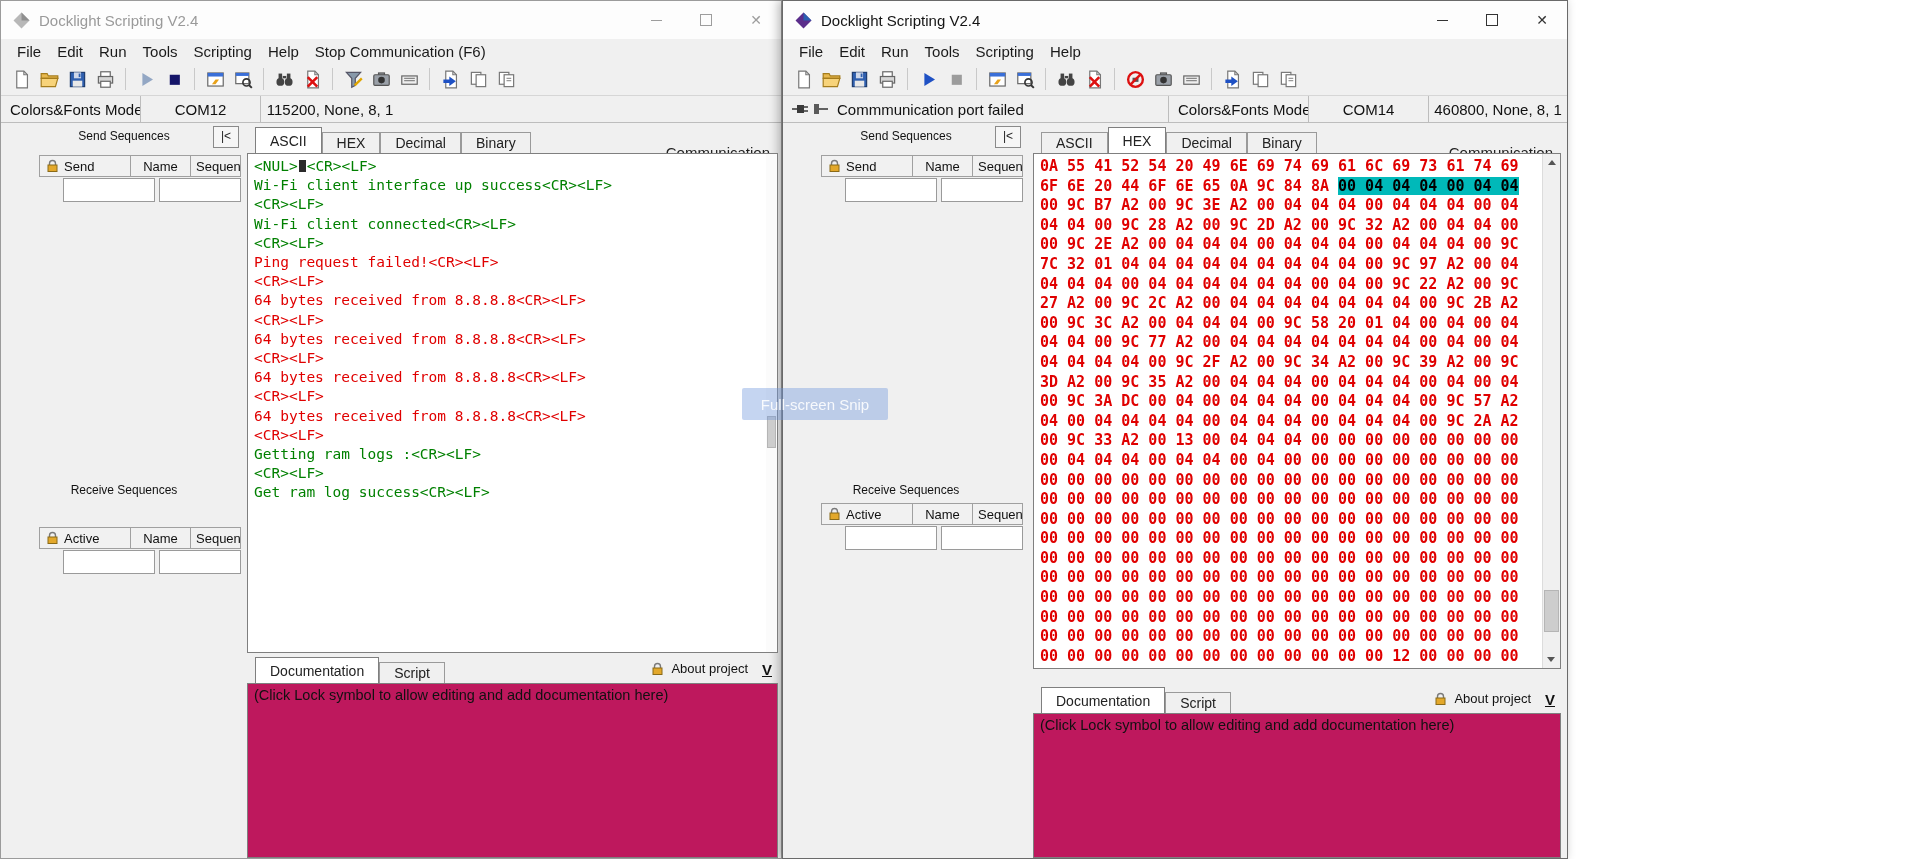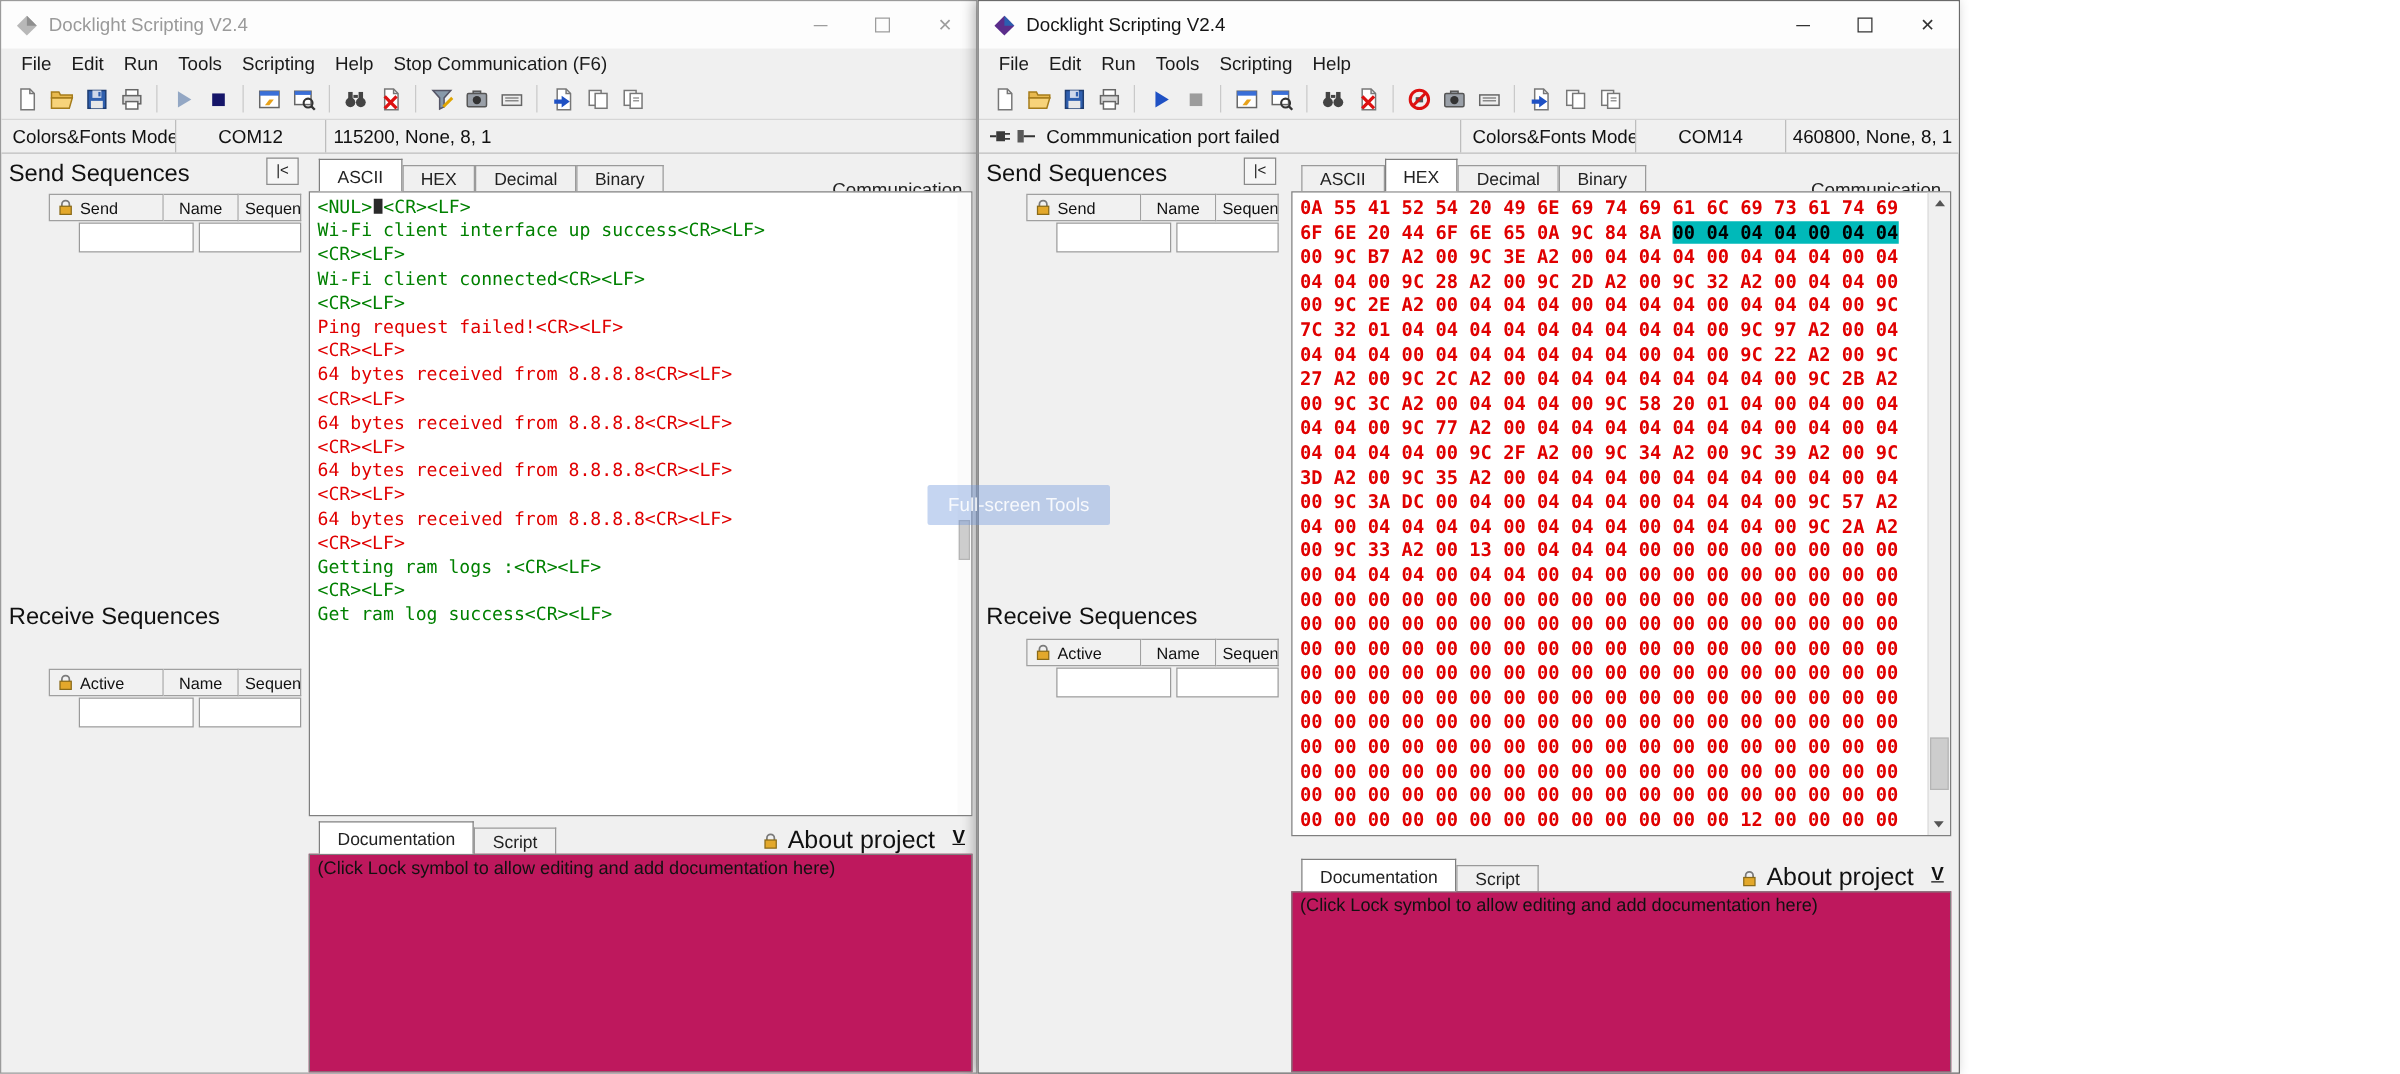--- a/index.html
+++ b/index.html
@@ -30,21 +30,21 @@
   .statusbar{position:absolute;top:94px;left:0;right:0;height:28px;display:flex;border-top:1px solid #d6d6d6;border-bottom:1px solid #bdbdbd;font-size:15px;color:#111;background:#f0f0f0;box-sizing:border-box;}
   .sb-seg{display:flex;align-items:center;padding:0 9px;border-right:1px solid #bdbdbd;box-sizing:border-box;overflow:hidden;white-space:nowrap;}
   .sb-port{flex:1;gap:9px;}
   .sb-mode{width:140px;}
   .sb-com{width:120px;justify-content:center;}
   .sb-params{width:138px;justify-content:center;border-right:none;}
 
   .body-area{position:absolute;top:122px;left:0;right:0;bottom:0;}
 
   .seq-col{position:absolute;left:6px;top:6px;width:234px;bottom:0;}
-  .panel-title{font-size:19px;color:#111;}
+  .panel-title{font-size:12px;color:#111;text-align:center;}
   .collapse-btn{position:absolute;right:2px;top:-3px;width:24px;height:20px;border:1px solid #8a8a8a;background:#f6f6f6;font-size:12px;text-align:center;line-height:18px;color:#222;}
   .seq-table{position:absolute;left:0;right:0;}
   .seq-head{display:flex;height:22px;padding-left:32px;}
   .seq-cell{background:#f1f1f1;border:1px solid #a0a0a0;border-left:none;box-sizing:border-box;font-size:13px;color:#111;display:flex;align-items:center;justify-content:center;gap:5px;overflow:hidden;white-space:nowrap;}
   .seq-cell:first-child{border-left:1px solid #a0a0a0;justify-content:flex-start;padding-left:6px;}
   .sc1{width:92px;}
   .sc2{width:60px;}
   .sc3{flex:1;justify-content:flex-start;padding-left:5px;}
   .seq-inputs{display:flex;height:24px;margin-top:1px;}
   .seq-sp{width:56px;}
@@ -75,21 +75,21 @@
   .vs-btn{height:17px;display:flex;align-items:center;justify-content:center;}
   .tri-up{width:0;height:0;border-left:4px solid transparent;border-right:4px solid transparent;border-bottom:5px solid #555;}
   .tri-dn{width:0;height:0;border-left:4px solid transparent;border-right:4px solid transparent;border-top:5px solid #555;position:absolute;bottom:6px;left:4px;}
   .vs-thumb{position:absolute;left:1px;right:1px;background:#cdcdcd;border:1px solid #b5b5b5;box-sizing:border-box;}
   .vscroll-slim{position:absolute;top:0;right:0;bottom:0;width:11px;background:#fbfbfb;}
   .vscroll-slim .vs-thumb{left:1px;right:1px;}
 
   .bottom-tabs{position:absolute;left:8px;height:26px;display:flex;align-items:flex-end;}
   #win-left .bottom-tabs{top:530px;}
   #win-right .bottom-tabs{top:560px;}
-  .about-row{position:absolute;right:30px;display:flex;align-items:center;gap:7px;font-size:20px;color:#111;}
+  .about-row{position:absolute;right:30px;display:flex;align-items:center;gap:7px;font-size:13px;color:#111;}
   #win-left .about-row{top:534px;}
   #win-right .about-row{top:564px;}
   .v-btn{position:absolute;right:6px;font-weight:bold;text-decoration:underline;font-size:15px;color:#111;}
   #win-left .v-btn{top:534px;}
   #win-right .v-btn{top:564px;}
   .doc-box{position:absolute;left:0;right:0;bottom:0;background:#be185d;border:1px solid #7f7f7f;font-size:14.5px;padding:3px 6px;color:#111;box-sizing:border-box;z-index:2;}
   #win-left .doc-box{top:556px;}
   #win-right .doc-box{top:586px;}
 
   #snip-overlay{position:absolute;left:742px;top:388px;width:146px;height:32px;background:rgba(110,150,220,.40);color:rgba(255,255,255,.88);display:flex;align-items:center;justify-content:center;font-size:15px;z-index:60;border-radius:2px;pointer-events:none;white-space:nowrap;}
@@ -557,13 +557,13 @@
             <rect x="2" y="6" width="9" height="6.5" fill="#e3a82b" stroke="#8a6a18"></rect>
           </svg>
         <span>About project</span>
       </div>
       <div class="v-btn">V</div>
       <div class="doc-box">(Click Lock symbol to allow editing and add documentation here)</div>
     </div>
   </div>
 </div>
 
-<div id="snip-overlay">Full-screen Tools</div>
+<div id="snip-overlay">Full-screen Snip</div>
 
 </body></html>

